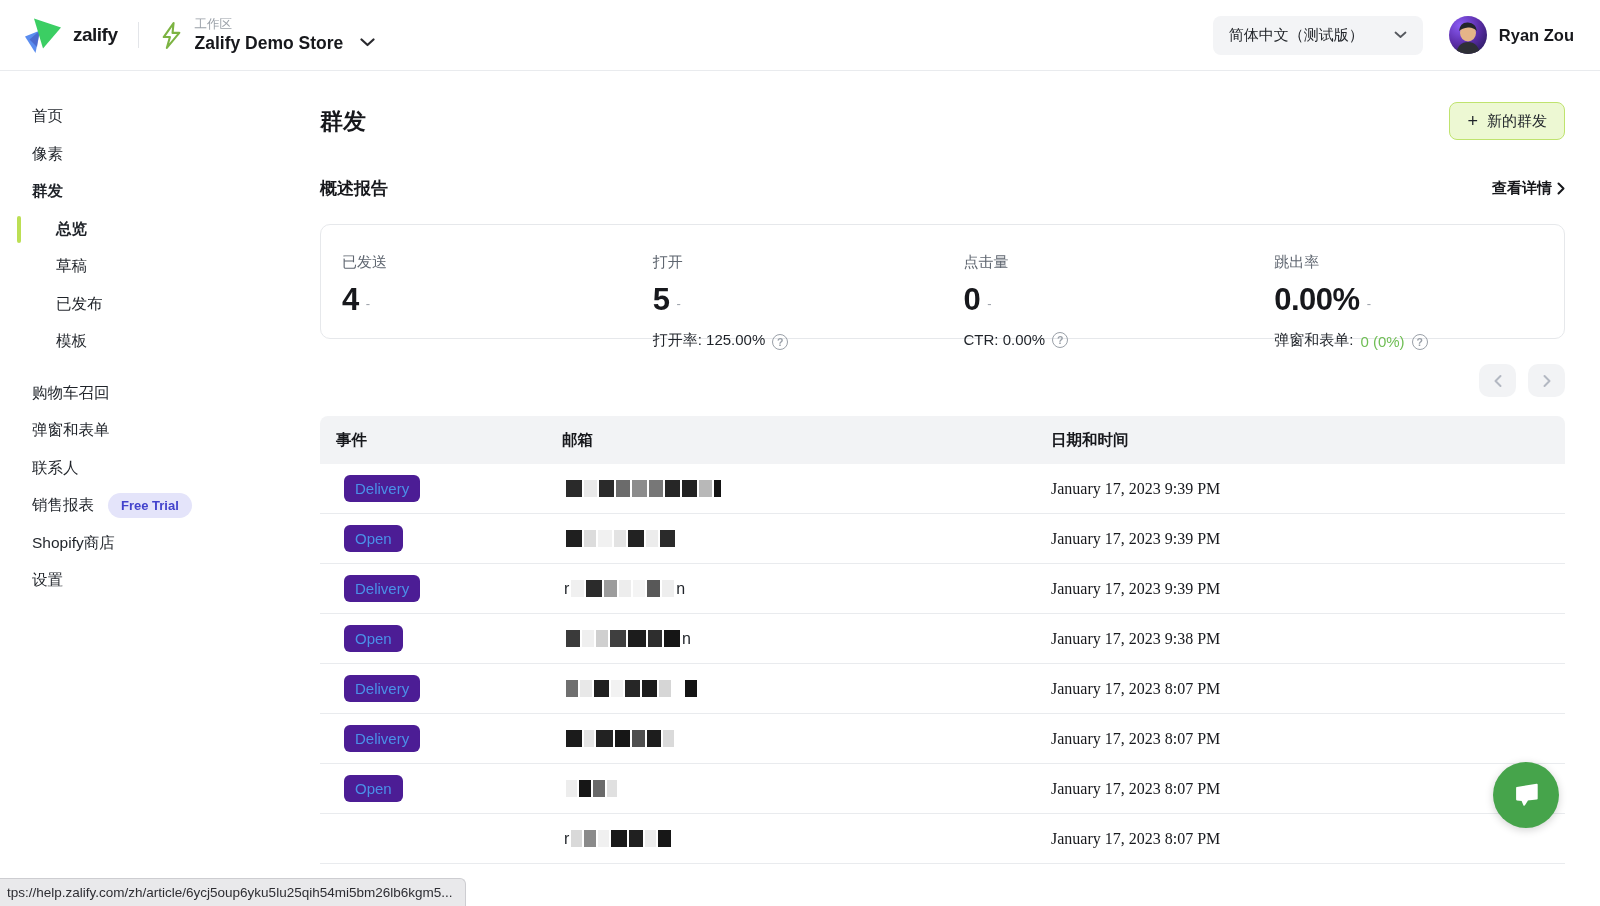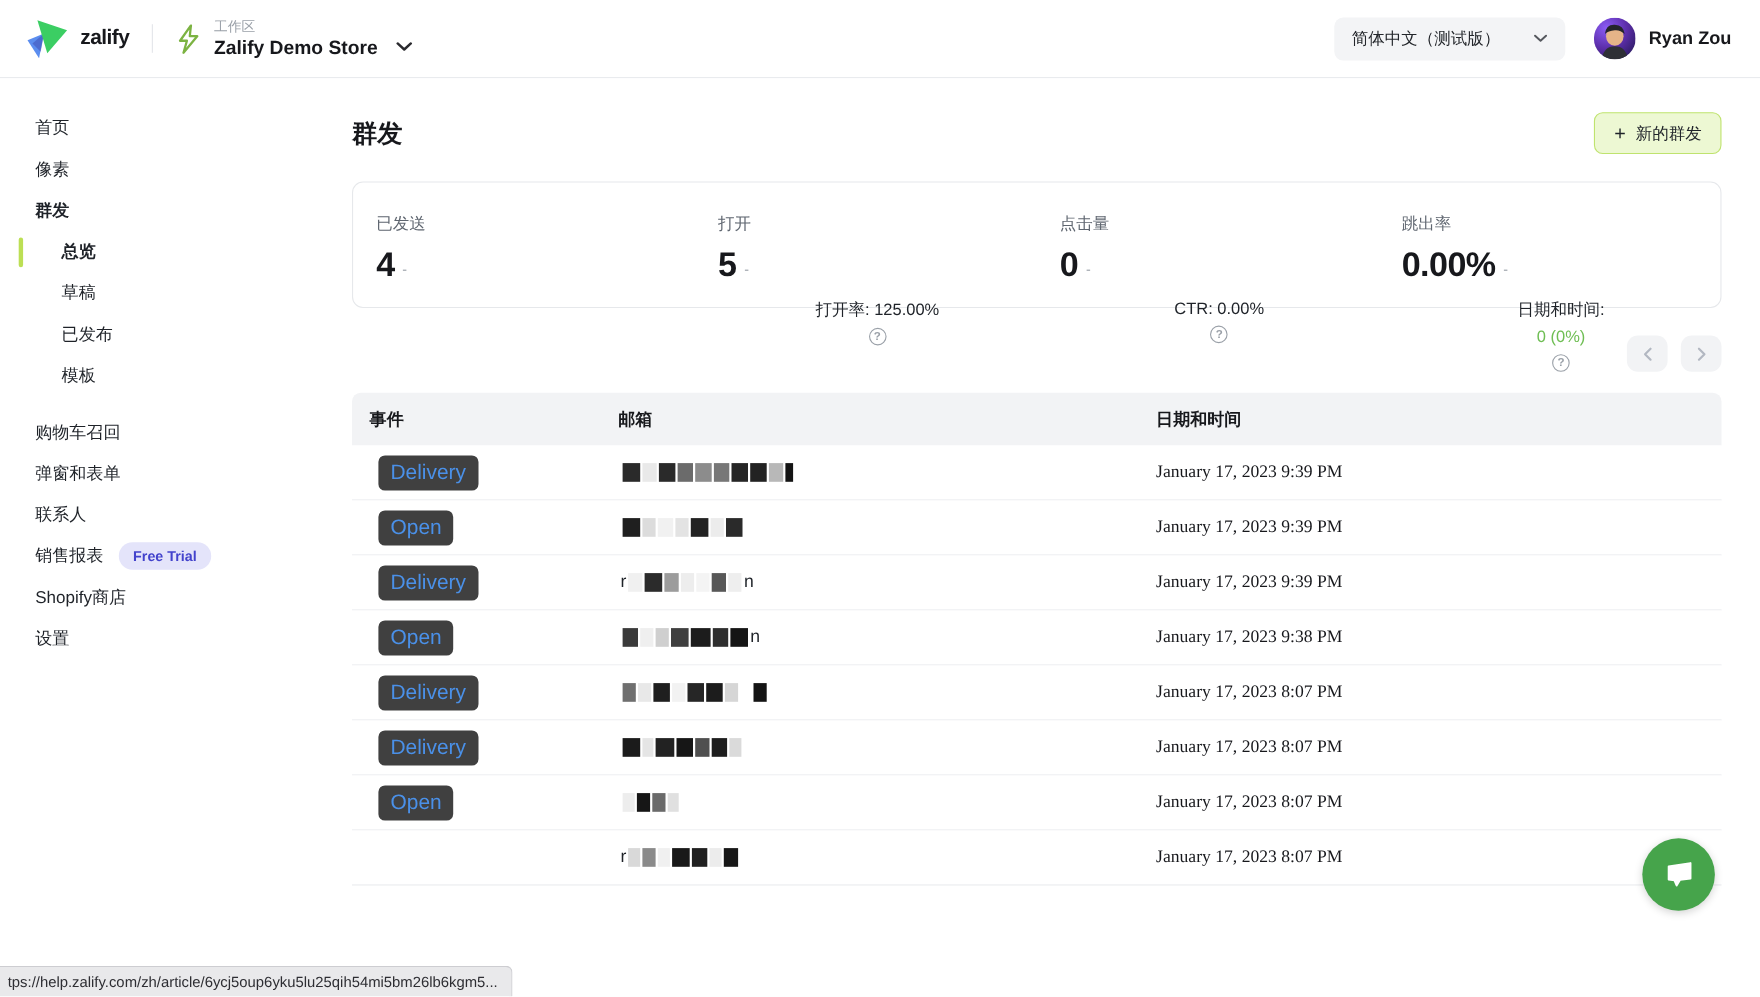--- a/index.html
+++ b/index.html
@@ -48,40 +48,40 @@
   .details-link { display:flex; align-items:center; gap:5px; font-size:15px; font-weight:600;
                   color:#17181C; cursor:pointer; }
   
   .stats-card { margin-top:24px; height:115px; border:1px solid #E6E8EB; border-radius:10px;
                 display:flex; padding:28px 0 0 0; background:#fff; }
   .stat-col { width:25%; padding-left:21px; }
   .stat-label { font-size:15px; color:#5F6670; }
   .stat-value-row { margin-top:10px; display:flex; align-items:center; }
   .stat-value { font-size:31px; font-weight:700; letter-spacing:-0.5px; color:#17181C; }
   .stat-dash { font-size:13px; color:#9AA0A8; margin-left:7px; margin-top:6px; }
-  .stat-sub { margin-top:13px; font-size:15px; color:#1F2329; display:flex; align-items:center; gap:7px;flex-direction:column; }
+  .stat-sub { margin-top:13px; font-size:15px; color:#1F2329; display:flex; align-items:flex-end; gap:7px; }
   .stat-sub .green { color:#6FBE54; }
   .help-icon { width:16px; height:16px; border:1.3px solid #9AA0A8; border-radius:50%;
                color:#9AA0A8; font-size:10.5px; display:inline-flex; align-items:center;
                justify-content:center; font-weight:700; cursor:pointer; }
   
   .pager { margin-top:25px; display:flex; justify-content:flex-end; gap:12px; }
   .pager-btn { width:37px; height:33px; background:#F2F3F5; border:none; border-radius:10px;
                display:flex; align-items:center; justify-content:center; cursor:pointer; }
   
   .table { margin-top:19px; }
   .t-head { height:48px; background:#F2F3F5; border-radius:8px 8px 0 0; display:flex;
             align-items:center; font-size:15.5px; font-weight:700; color:#17181C; }
   .t-row { height:50px; display:flex; align-items:center; border-bottom:1px solid #E9EBEE;
            font-size:16px; background:#fff; }
   .c1 { flex:0 0 242px; padding-left:16px; }
   .c2 { flex:0 0 489px; display:flex; align-items:center; }
   .c3 { flex:1;font-family:Liberation Serif, serif; }
   .t-row .c1 { padding-left:24px; }
-  .ev-badge { display:inline-block; background:#404040; color:#4A90E8; font-size:19px;
+  .ev-badge { display:inline-block; background:#4c1d95; color:#4A90E8; font-size:15px;
               padding:5px 11px; border-radius:6px; cursor:pointer; }
   .redacted { display:flex; align-items:center; gap:2px; }
   .px-block { height:17px; display:inline-block; }
   .red-letter { font-size:16px; color:#1F2329; margin:0 2px; }
   .dt { color:#17181C; }
   
   .chat-fab { position:absolute; left:1493px; top:762px; width:66px; height:66px;
               border-radius:50%; background:#46A44B; border:none; display:flex;
               align-items:center; justify-content:center; cursor:pointer;
               box-shadow:0 2px 8px rgba(0,0,0,0.18); z-index:40; }
@@ -221,20 +221,31 @@
 
 <main class="main">
   <div class="title-row">
     <h1 class="page-title">群发</h1>
     <button class="new-btn">
       <span class="plus">+</span>
       <span>新的群发</span>
     </button>
   </div>
 
+  <div class="section-row">
+    <h2 class="section-title">概述报告</h2>
+    <a class="details-link">
+      <span>查看详情</span>
+      <span style="display:inline-flex;">
+        <svg width="8" height="13" viewBox="0 0 8 13">
+            <polyline points="1.5,1.5 6.5,6.5 1.5,11.5" fill="none" stroke="#17181C" stroke-width="2" stroke-linecap="round" stroke-linejoin="round"></polyline>
+          </svg>
+      </span>
+    </a>
+  </div>
 
   <section class="stats-card" id="stats">
       <div class="stat-col">
       <div class="stat-label">已发送</div>
       <div class="stat-value-row">
         <span class="stat-value">4</span>
         <span class="stat-dash">-</span>
       </div>
 
     </div>
@@ -262,21 +273,21 @@
         <span class="help-icon" style="display: inline-flex;">?</span>
       </div>
     </div>
       <div class="stat-col">
       <div class="stat-label">跳出率</div>
       <div class="stat-value-row">
         <span class="stat-value">0.00%</span>
         <span class="stat-dash">-</span>
       </div>
       <div class="stat-sub" style="display: flex;">
-        <span class="sub-text">日期和时间:</span>
+        <span class="sub-text">弹窗和表单:</span>
         <span class="green" style="display: inline;">0 (0%)</span>
         <span class="help-icon" style="display: inline-flex;">?</span>
       </div>
     </div>
     </section>
 
   <div class="pager">
     <button class="pager-btn">
       <svg width="10" height="14" viewBox="0 0 10 14">
           <polyline points="7.5,2 2.5,7 7.5,12" fill="none" stroke="#B3B8C2" stroke-width="2" stroke-linecap="round" stroke-linejoin="round"></polyline>

